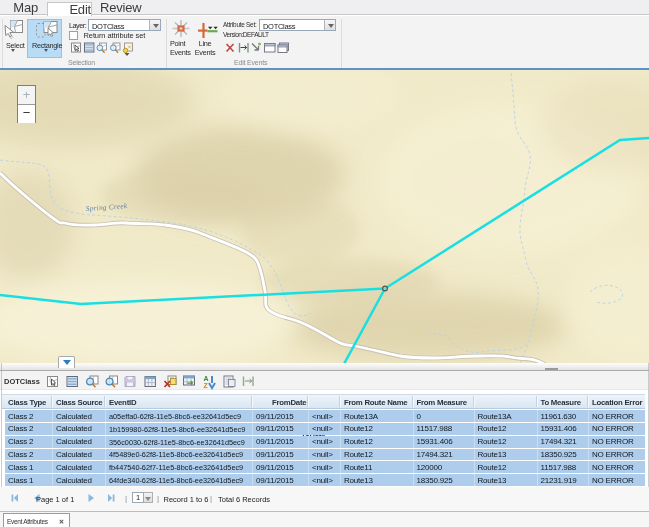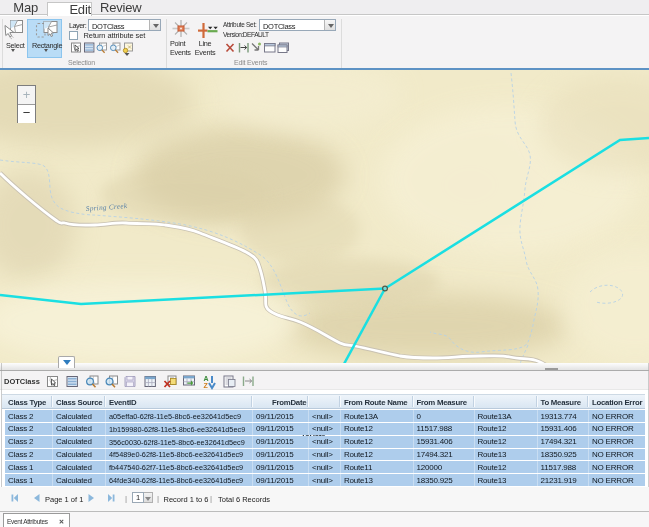--- a/index.html
+++ b/index.html
@@ -352,21 +352,21 @@
           <span style="left:251.5px;">09/11/2015</span>
           <span class="vs" style="left:247.5px;"></span>
           <span style="left:307.5px;">&lt;null&gt;</span>
           <span class="vs" style="left:303.5px;"></span>
           <span style="left:339.5px;">Route13A</span>
           <span class="vs" style="left:335.5px;"></span>
           <span style="left:412px;">0</span>
           <span class="vs" style="left:408px;"></span>
           <span style="left:473px;">Route13A</span>
           <span class="vs" style="left:469px;"></span>
-          <span style="left:536px;">19313.774</span>
+          <span style="left:536px;">11961.630</span>
           <span class="vs" style="left:532px;"></span>
           <span style="left:587.5px;">NO ERROR</span>
           <span class="vs" style="left:583.5px;"></span>
         </div>
         <div class="grow" style="top:29px;">
           <span style="left:3.5px;">Class 2</span>
           <span style="left:51.5px;">Calculated</span>
           <span class="vs" style="left:47.5px;"></span>
           <span class="guid" style="left:104.5px;">1b159980-62f8-11e5-8bc6-ee32641d5ec9</span>
           <span class="vs" style="left:100.5px;"></span>
@@ -479,21 +479,21 @@
     <svg class="abs" style="left:0;top:0;" width="200" height="24" viewBox="0 0 200 24">
       <g fill="#8cb8dc">
         <path d="M11.5,7.5 L13.3,7.5 L13.3,14.5 L11.5,14.5 Z"></path>
         <path d="M18,7 L18,15 L13.8,11 Z"></path>
         <path d="M39.5,7 L39.5,15 L34,11 Z"></path>
         <path d="M88.5,7 L88.5,15 L94,11 Z"></path>
         <path d="M108,7 L108,15 L112.2,11 Z"></path>
         <path d="M112.7,7.5 L114.5,7.5 L114.5,14.5 L112.7,14.5 Z"></path>
       </g>
     </svg>
-    <span class="ptxt" style="left:45px;">Page 1 of 1</span>
+    <span class="ptxt" style="left:36px;">Page 1 of 1</span>
     <span class="sep" style="left:125px;">|</span>
     <span class="abs" style="left:132px;top:5px;width:12px;height:11px;background:#fff;border:1px solid #9aa8b5;font-size:7.5px;text-align:center;line-height:10px;color:#222;">1</span>
     <span class="abs" style="left:144px;top:5px;width:8.5px;height:11px;background:linear-gradient(#f2f2f2,#ddd);border:1px solid #b0b0b0;border-left:none;">
         <span class="abs" style="left:1.2px;top:3.5px;width:0;height:0;border:3px solid transparent;border-top:4px solid #888;"></span>
       </span>
     <span class="sep" style="left:157px;">|</span>
     <span class="ptxt" style="left:163.5px;">Record 1 to 6</span>
     <span class="sep" style="left:210px;">|</span>
     <span class="ptxt" style="left:218px;">Total 6 Records</span>
   </div>

